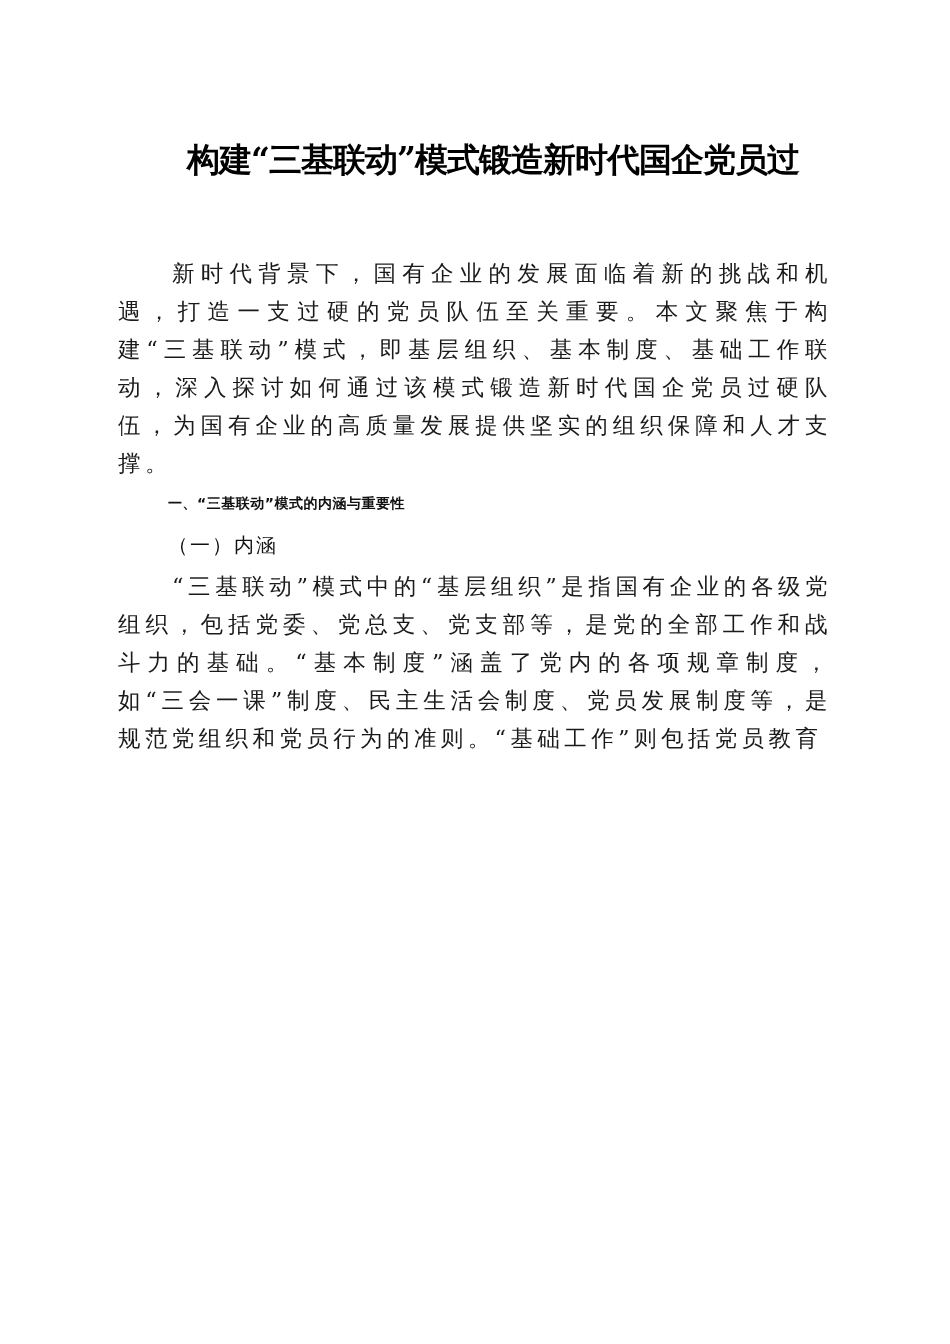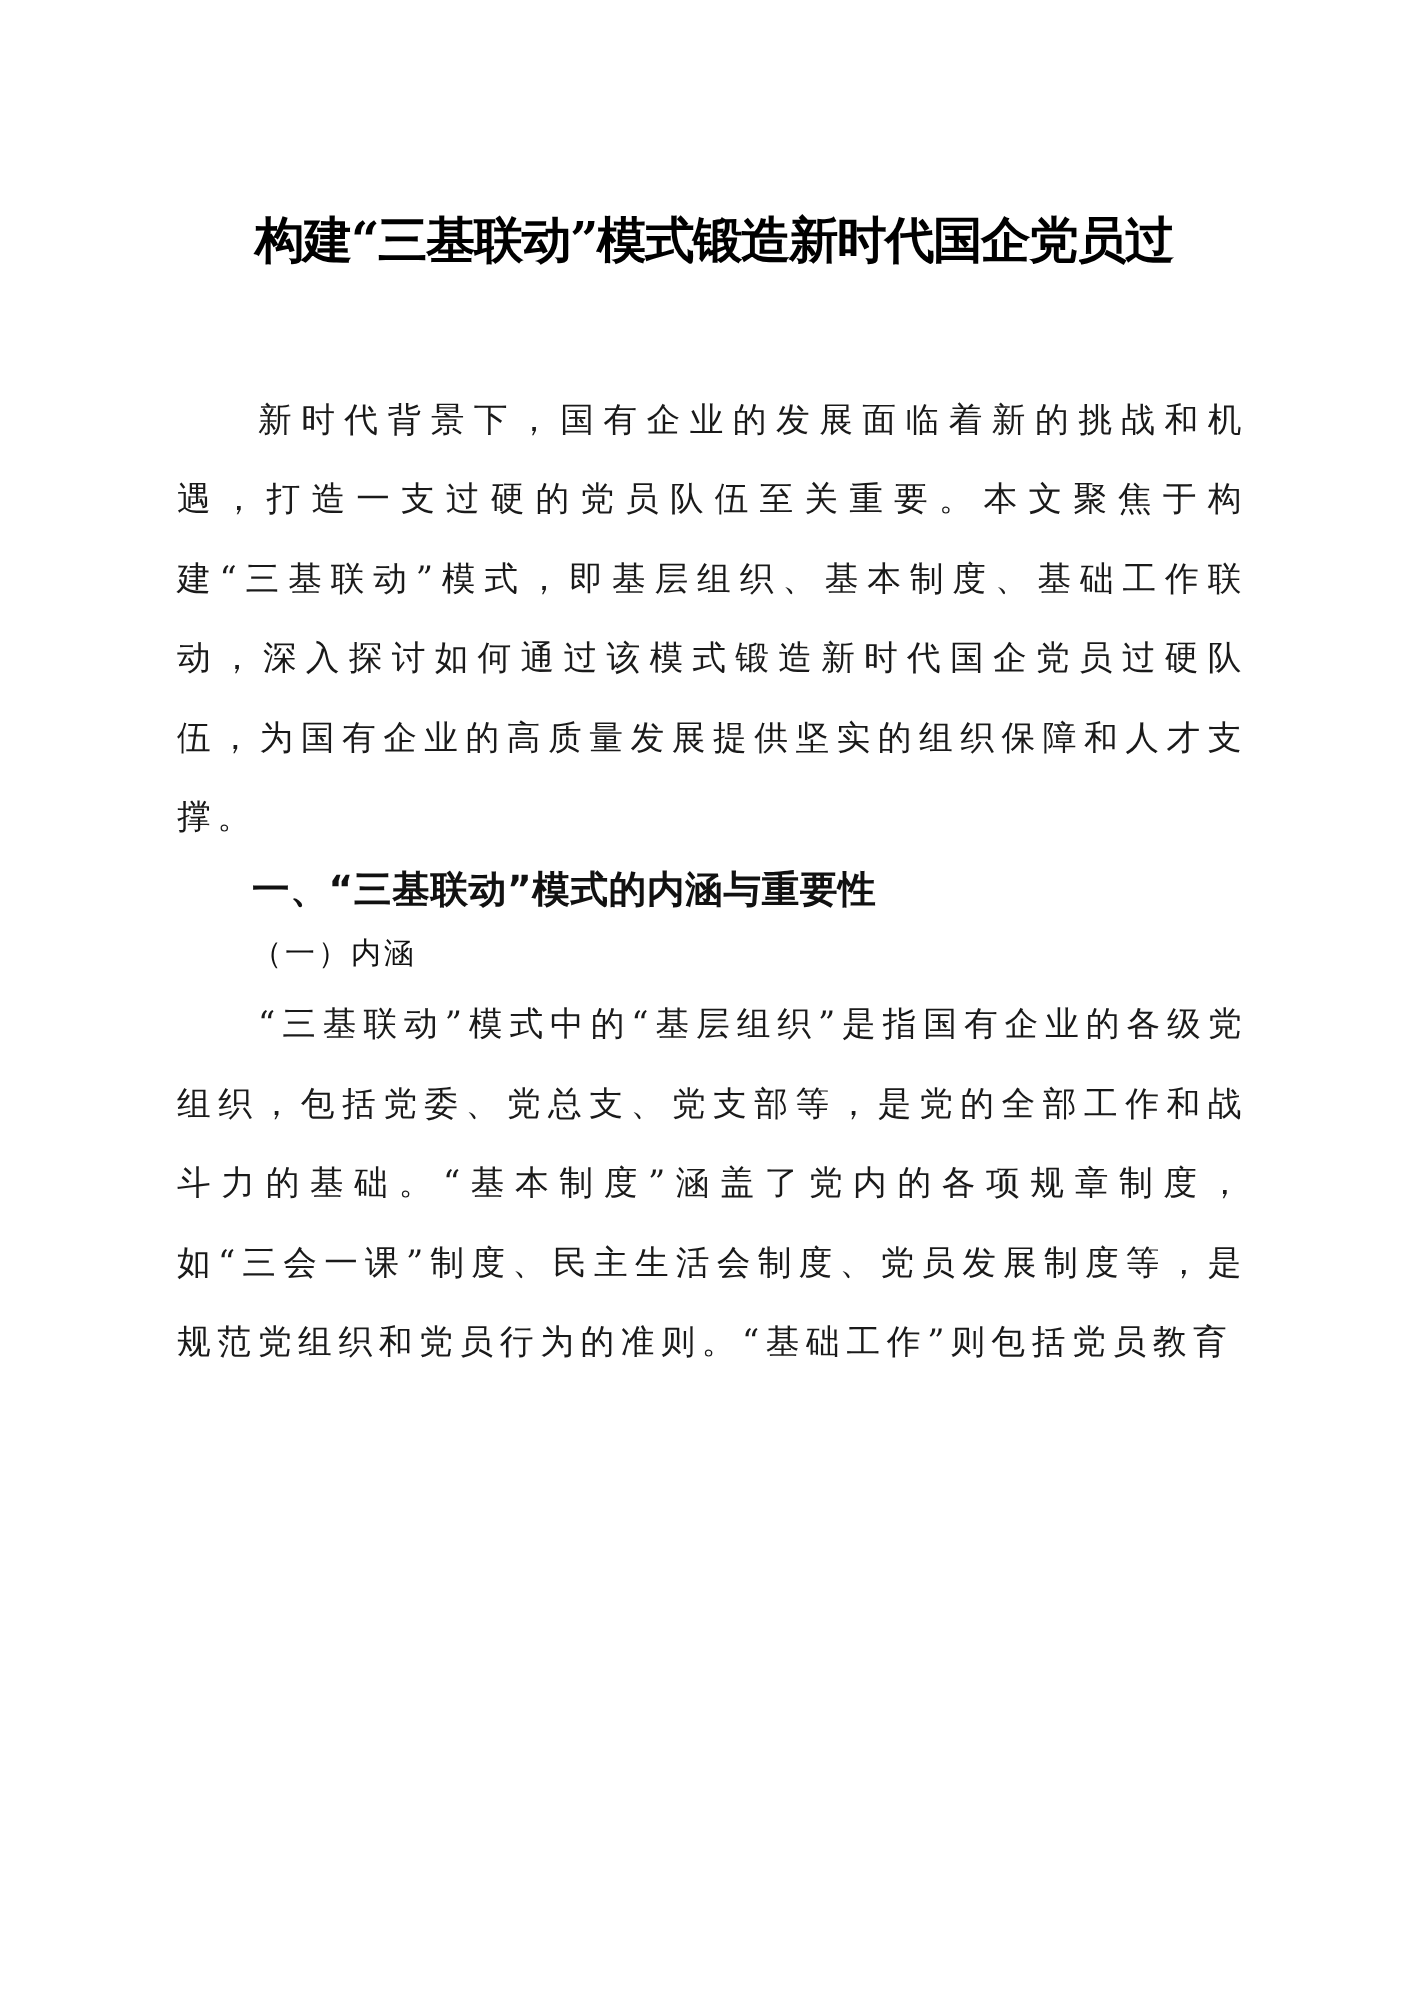--- a/index.html
+++ b/index.html
@@ -16,53 +16,53 @@
     color: #111111;
   }
   .page {
     position: absolute;
     left: 118px;
     top: 0;
     width: 714px;
   }
   .title {
     position: absolute;
-    left: 1px;
+    left: 18px;
     top: 138px;
     width: 714px;
     text-align: center;
     font-family: "DejaVu Serif", "Liberation Serif", serif;
     font-weight: bold;
     font-size: 33px;
     line-height: 44px;
     letter-spacing: -1px;
     color: #000;
   }
   .body-text {
     position: absolute;
     left: 0;
     top: 254px;
     width: 714px;
   }
   .para {
     margin: 0;
     font-size: 22.5px;
-    line-height: 53px;
+    line-height: 38px;
     letter-spacing: 4.4px;
     text-align: justify;
     text-align-last: left;
     word-break: break-all;
     text-indent: 54px;
     color: #1a1a1a;
   }
   .h1 {
     margin: 0;
     font-family: "DejaVu Sans", "Liberation Sans", sans-serif;
     font-weight: bold;
-    font-size: 25px;
+    font-size: 14px;
     line-height: 42.4px;
     letter-spacing: 0.5px;
     text-indent: 50px;
     color: #111;
   }
   .h2 {
     margin: 0;
     font-family: "DejaVu Serif", "Liberation Serif", serif;
     font-size: 20px;
     line-height: 42.4px;

